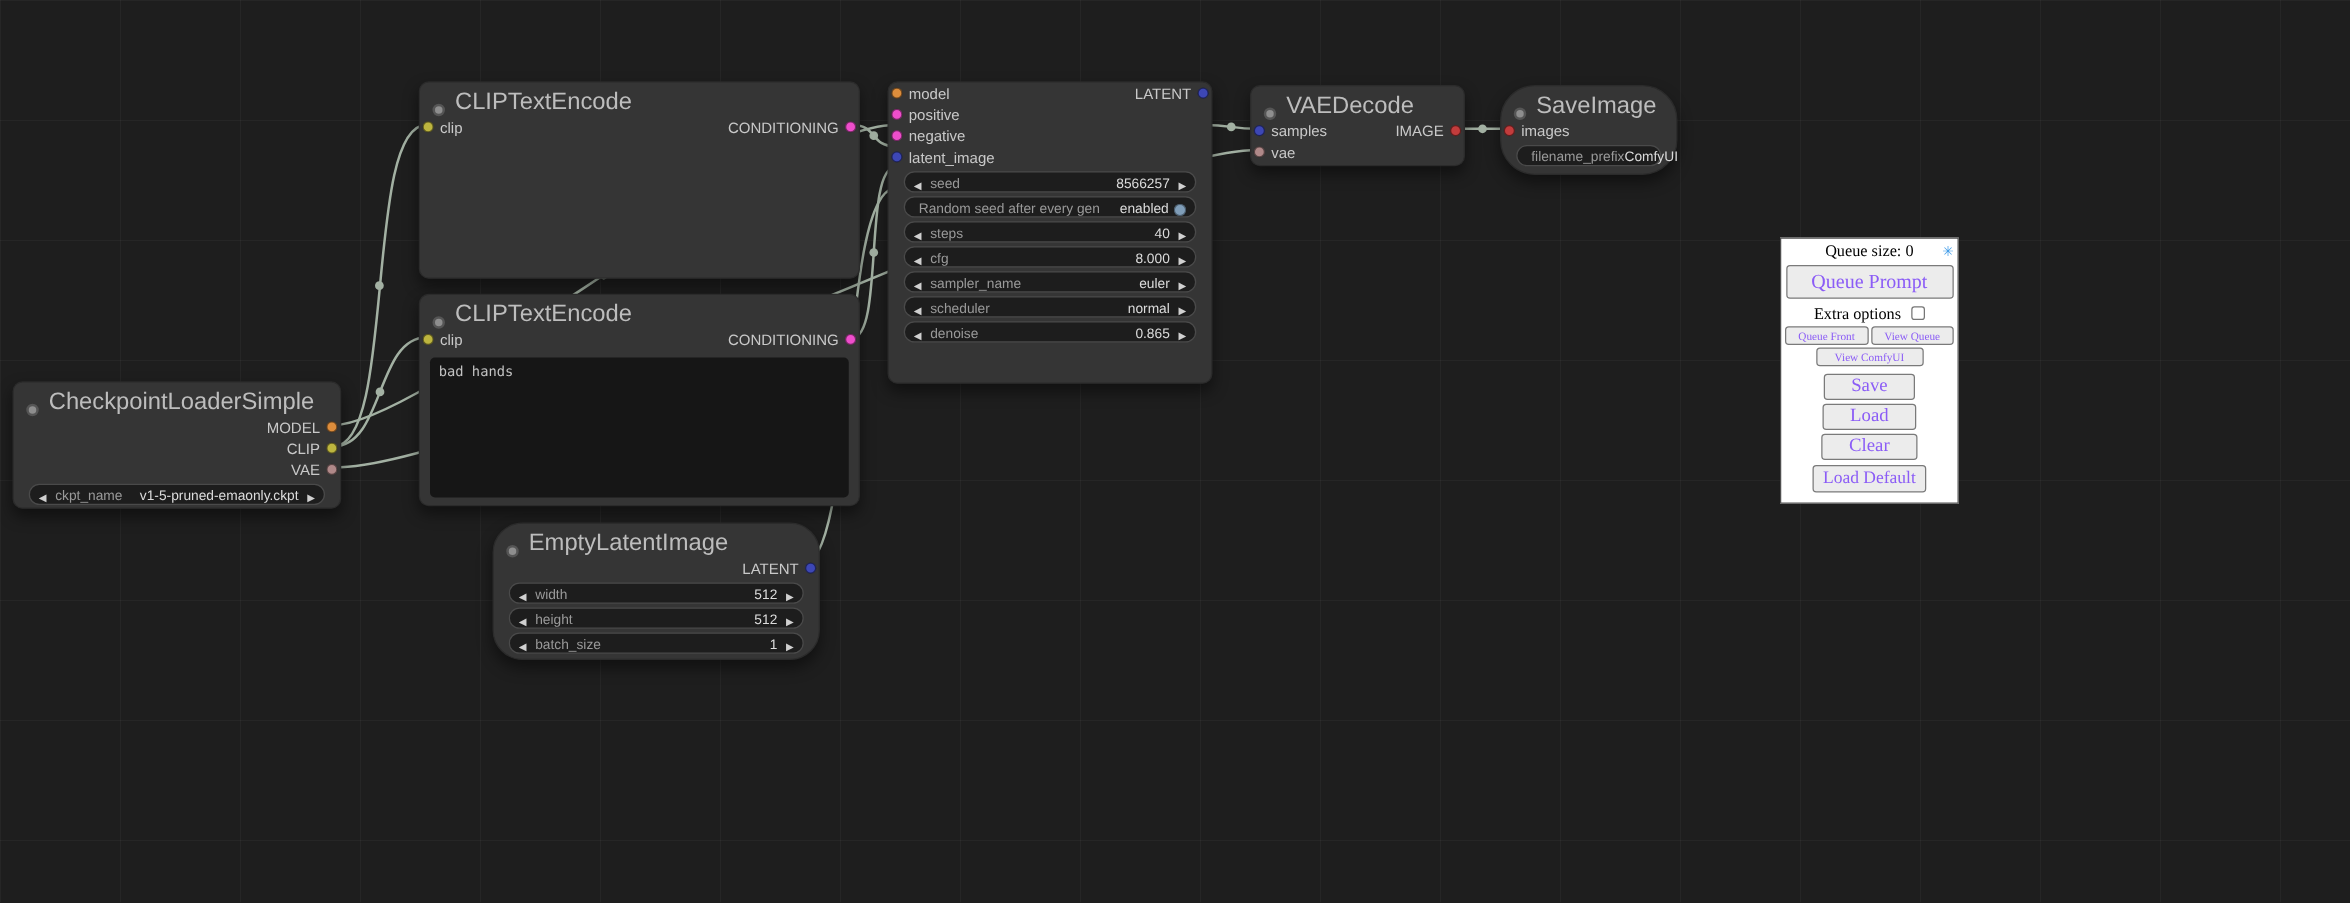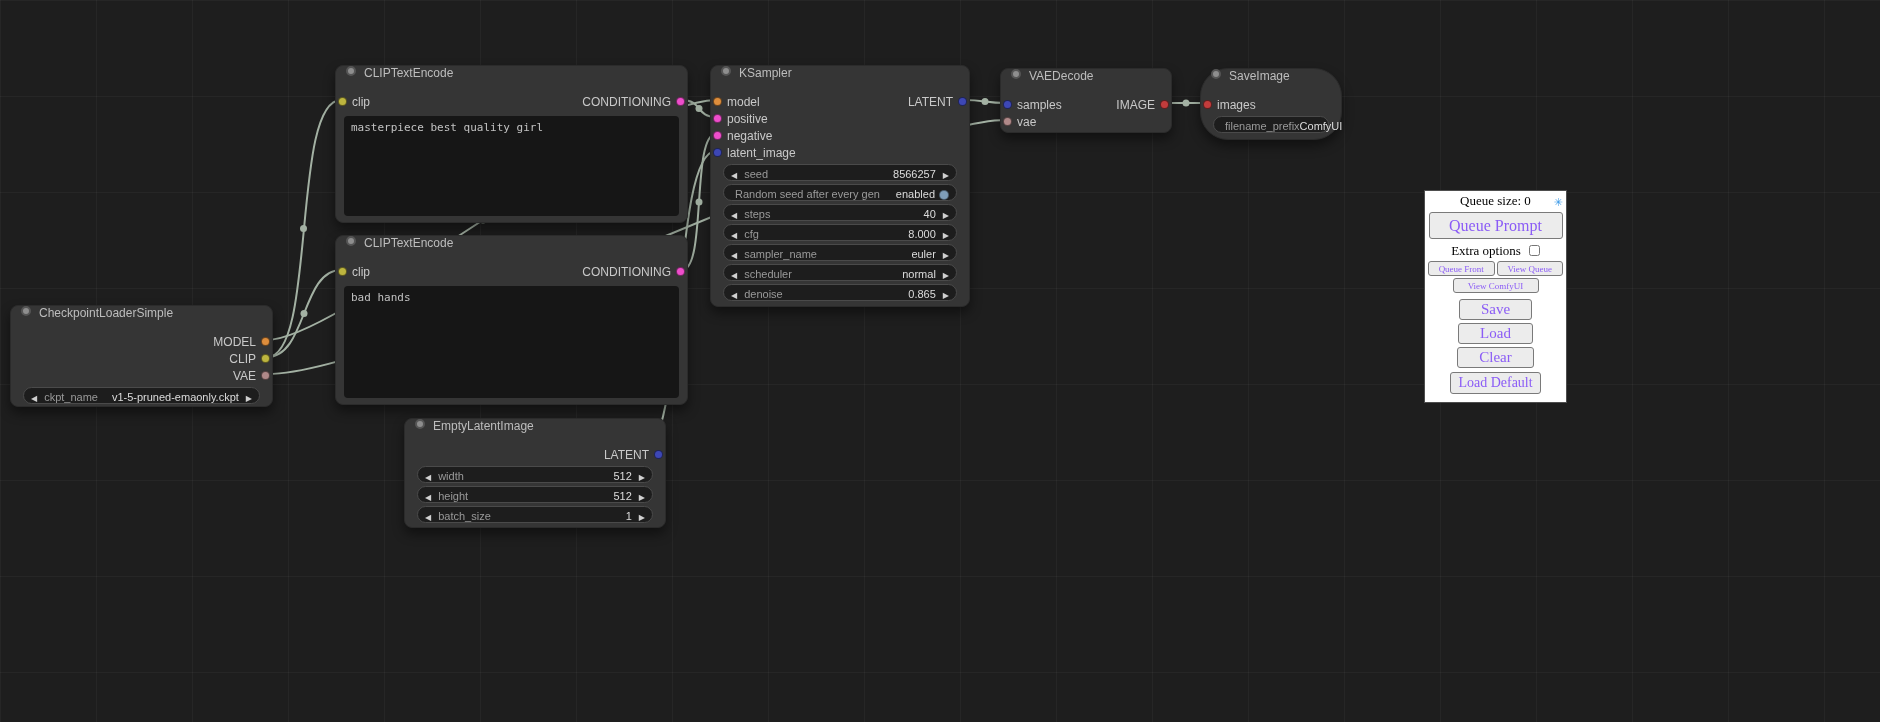--- a/index.html
+++ b/index.html
@@ -6,21 +6,21 @@
   html,body{width:1880px;height:722px;background:#1e1e1e}
   .canvas{position:relative;width:1880px;height:722px;background-color:var(--canvas-bg,#1e1e1e);
     background-image:linear-gradient(rgba(255,255,255,.035) 1px,transparent 1px),
                      linear-gradient(90deg,rgba(255,255,255,.035) 1px,transparent 1px);
     background-size:96px 96px;overflow:hidden;font-family:"Liberation Sans",sans-serif}
   .wires{position:absolute;left:0;top:0}
   .wire{fill:none;stroke:var(--wire-color,#a3b1a3);stroke-width:2}
   .wire-dot{fill:var(--wire-color,#a3b1a3)}
   .node{position:absolute;background:#353535;border:1px solid #2b2b2b;border-radius:8px;
     box-shadow:0 6px 12px rgba(0,0,0,.45);color:#c9c9c9}
-  .node-title{height:27px;display:flex;align-items:flex-start;padding:0 10px;font-size:12px;color:#bdbdbd;cursor:default}
+  .node-title{height:27px;display:flex;align-items:flex-end;padding:0 10px;font-size:19px;color:#bdbdbd;cursor:default}
   .title-dot{width:10px;height:10px;border-radius:50%;background:#8e8e8e;border:2px solid #555;margin-right:8px;flex:0 0 auto}
   .port-row{position:relative;height:17px;display:flex;align-items:center;font-size:12px;color:#c9c9c9;padding:0 16px}
   .port-row.both{justify-content:space-between}
   .port-row.out-only{justify-content:flex-end}
   .port-dot{position:absolute;top:calc(50% - 4.5px);width:9px;height:9px;border-radius:50%;border:1px solid rgba(0,0,0,.5)}
   .port-dot.in{left:2px}
   .port-dot.out{right:2px}
   .widget{height:17px;margin:3px 12px;background:#1d1d1d;border:1px solid #4a4a4a;border-radius:9px;
     display:flex;align-items:flex-end;font-size:11px;padding:0 7px;color:#aaa}
   .widget .arrow{font-size:8px;color:#d0d0d0;line-height:1;cursor:pointer}
@@ -102,42 +102,37 @@
     <div class="node-title">
       <span class="title-dot"></span>
       <span>CLIPTextEncode</span>
     </div>
     <div class="port-row both">
       <span class="port-dot in" style="background: rgb(189, 181, 63);"></span>
       <span>clip</span>
       <span>CONDITIONING</span>
       <span class="port-dot out" style="background: rgb(238, 78, 203);"></span>
     </div>
-    <div class="prompt-box" style="top:50px;height:100px;">masterpiece best quality girl</div>
   </div>
 
   <div class="node" style="left:335px;top:235px;width:353px;height:170px;">
     <div class="node-title">
       <span class="title-dot"></span>
       <span>CLIPTextEncode</span>
     </div>
     <div class="port-row both">
       <span class="port-dot in" style="background: rgb(189, 181, 63);"></span>
       <span>clip</span>
       <span>CONDITIONING</span>
       <span class="port-dot out" style="background: rgb(238, 78, 203);"></span>
     </div>
     <div class="prompt-box" style="top:50px;height:112px;">bad hands</div>
   </div>
 
   <div class="node" style="left:710px;top:65px;width:260px;height:242px;">
-    <div class="node-title">
-      <span class="title-dot"></span>
-      <span>KSampler</span>
-    </div>
     <div class="port-row both">
       <span class="port-dot in" style="background: rgb(221, 141, 60);"></span>
       <span>model</span>
       <span>LATENT</span>
       <span class="port-dot out" style="background: rgb(61, 71, 181);"></span>
     </div>
     <div class="port-row">
       <span class="port-dot in" style="background: rgb(238, 78, 203);"></span>
       <span>positive</span>
     </div>
@@ -219,21 +214,21 @@
     <div class="port-row">
       <span class="port-dot in" style="background: rgb(194, 60, 60);"></span>
       <span>images</span>
     </div>
     <div class="widget no-arrows">
       <span class="wname">filename_prefix</span>
       <span class="wvalue">ComfyUI</span>
     </div>
   </div>
 
-  <div class="node" style="left:404px;top:418px;width:262px;height:110px;">
+  <div class="node" style="left:394px;top:418px;width:262px;height:110px;border-radius:24px;">
     <div class="node-title">
       <span class="title-dot"></span>
       <span>EmptyLatentImage</span>
     </div>
     <div class="port-row out-only">
       <span>LATENT</span>
       <span class="port-dot out" style="background: rgb(61, 71, 181);"></span>
     </div>
     <div class="widget">
       <span class="arrow">◀</span>

